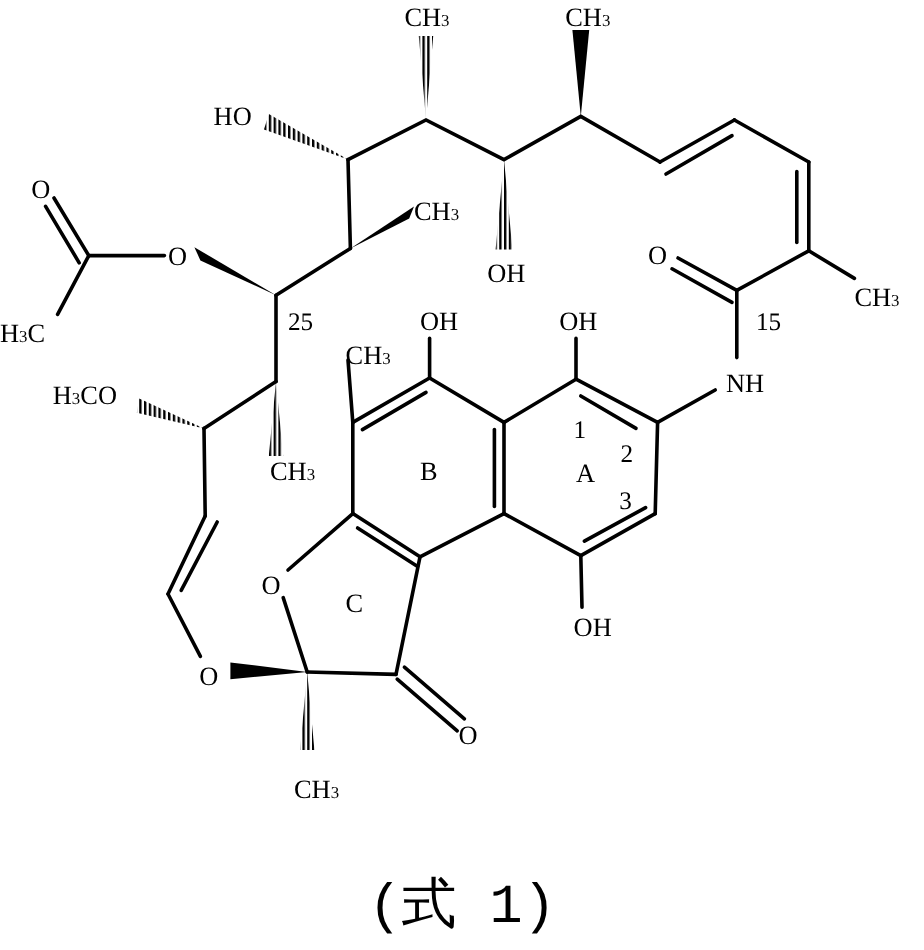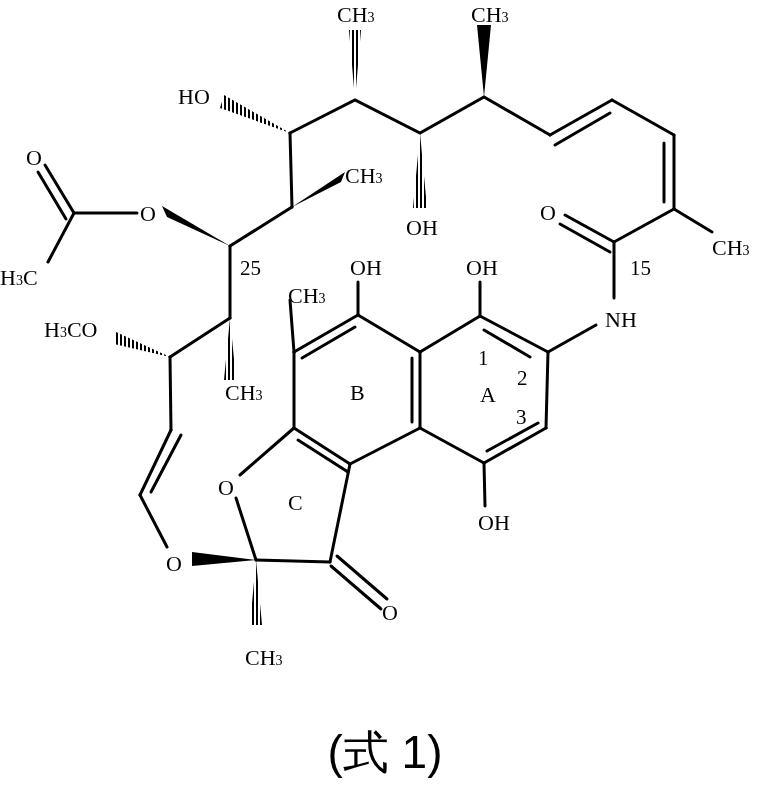--- a/index.html
+++ b/index.html
@@ -4,21 +4,21 @@
 <style>
   html, body { margin:0; padding:0; background:#ffffff; }
   body { width:770px; height:792px; position:relative; overflow:hidden;
          font-family:"Liberation Serif","DejaVu Serif",serif; color:#000; }
   svg { position:absolute; left:0; top:0; }
   .lbl { font-family:"Liberation Serif","DejaVu Serif",serif; font-size:22px; fill:#000; }
   .sub { font-size:14px; }
   .num { font-size:21px; }
   .bond { stroke:#000; stroke-width:3; fill:none; stroke-linecap:round; }
   .caption { position:absolute; left:0; width:770px; top:722px; text-align:center;
-             font-size:46px; font-family:Liberation Sans, sans-serif; }
+             font-size:46px; font-family:Liberation Mono, monospace; }
 </style>
 </head>
 <body>
 
 <svg width="770" height="792" viewBox="0 0 770 792" xmlns="http://www.w3.org/2000/svg">
   <defs>
     <pattern id="hash" width="4" height="4" patternUnits="userSpaceOnUse">
       <rect width="2" height="4" fill="#000"></rect>
     </pattern>
   </defs>

